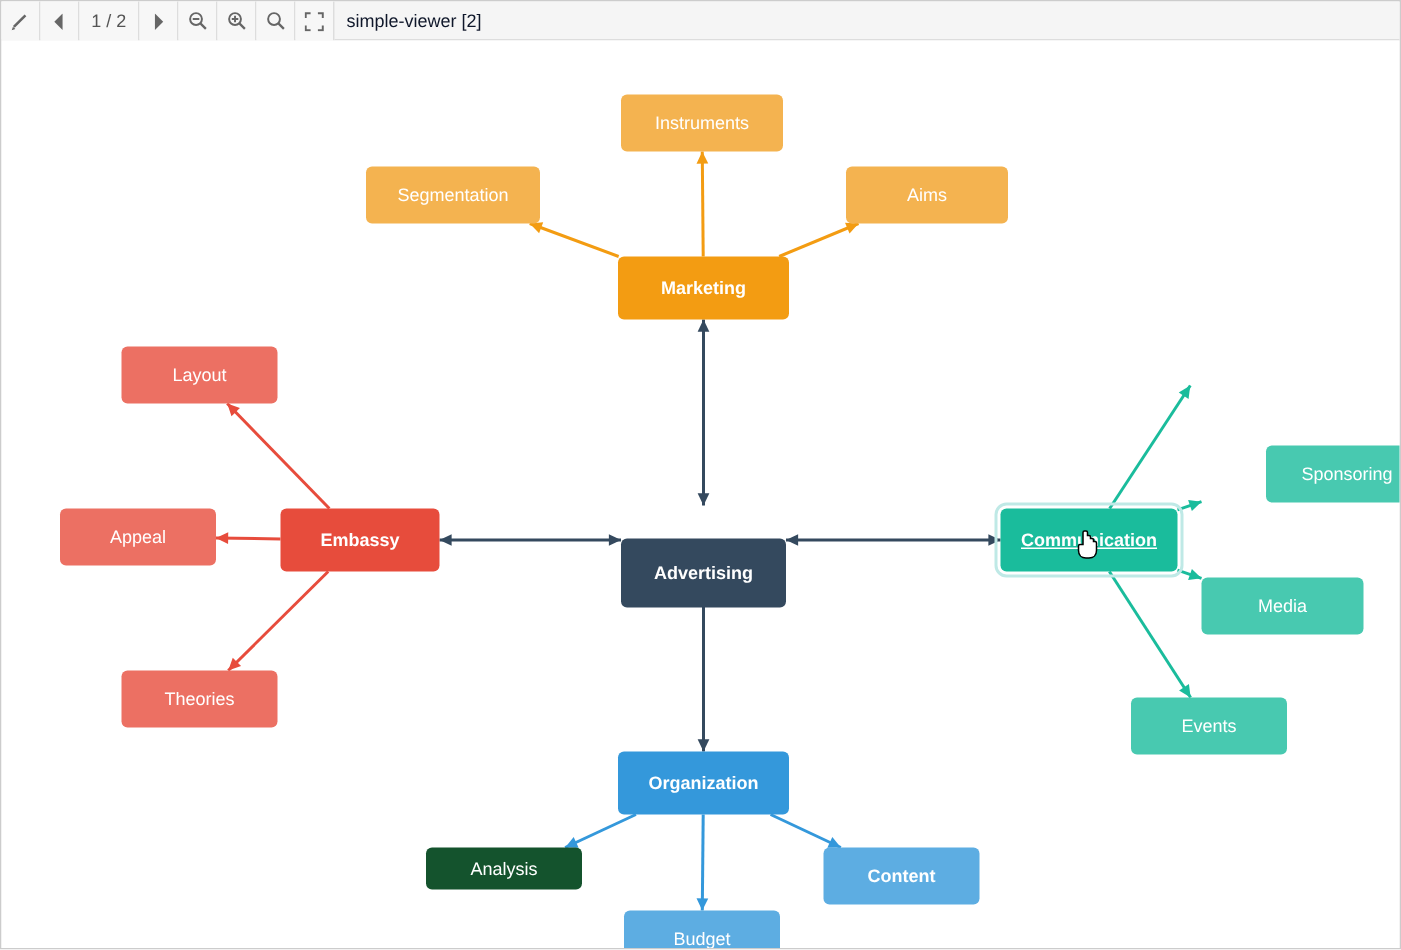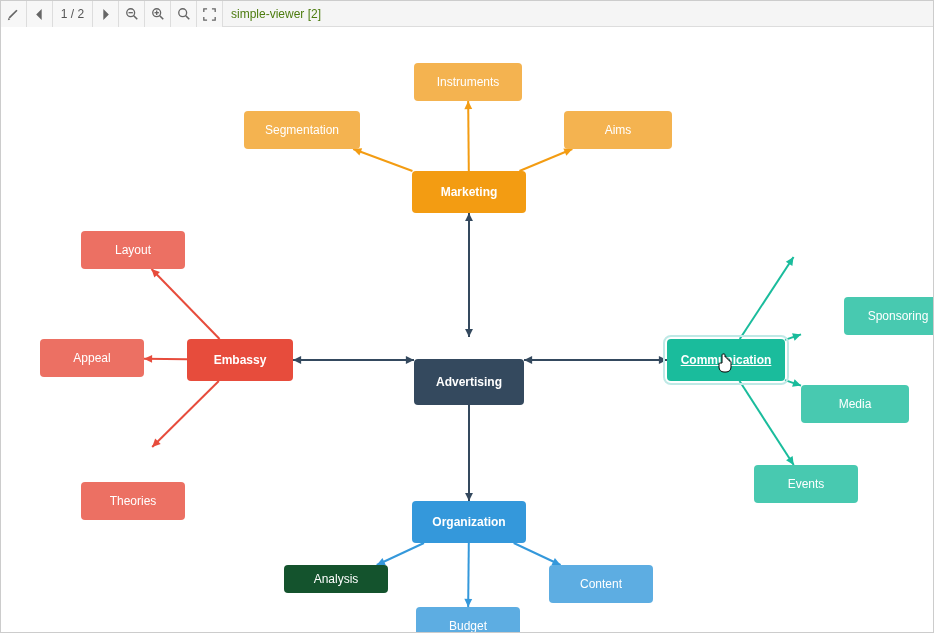--- a/index.html
+++ b/index.html
@@ -44,21 +44,21 @@
     border-right: 1px solid #ddd;
     color: #555;
     font-size: 12px;
     background: #f7f7f7;
   }
   .toolbar .title {
     flex: 1;
     display: flex;
     align-items: center;
     padding-left: 8px;
-    color: #4d7c0f;
+    color: #0f172a;
     font-size: 12px;
   }
   .canvas {
     position: absolute;
     top: 26px;
     left: 0;
     right: 0;
     bottom: 0;
     background: #fff;
     overflow: hidden;
@@ -223,30 +223,30 @@
       </div>
       <div class="node" style="left: 753px; top: 438px; width: 104px; height: 38px; background: rgb(72, 201, 176);">
         <span class="lbl">Events</span>
       </div>
       <div class="node" style="left: 283px; top: 538px; width: 104px; height: 28px; background: #14532d;">
         <span class="lbl">Analysis</span>
       </div>
       <div class="node" style="left: 415px; top: 580px; width: 104px; height: 38px; background: rgb(93, 173, 226);">
         <span class="lbl">Budget</span>
       </div>
-      <div class="node" style="left: 548px; top: 538px; width: 104px; height: 38px; background: rgb(93, 173, 226);">
+      <div class="node" style="left: 548px; top: 538px; width: 104px; height: 38px; background: rgb(93, 173, 226); font-weight: bold;">
         <span class="lbl">Content</span>
       </div>
       <div class="node" style="left: 80px; top: 204px; width: 104px; height: 38px; background: rgb(236, 112, 99);">
         <span class="lbl">Layout</span>
       </div>
       <div class="node" style="left: 39px; top: 312px; width: 104px; height: 38px; background: rgb(236, 112, 99);">
         <span class="lbl">Appeal</span>
       </div>
-      <div class="node" style="left: 80px; top: 420px; width: 104px; height: 38px; background: rgb(236, 112, 99); margin-top: 35px;">
+      <div class="node" style="left: 80px; top: 420px; width: 104px; height: 38px; background: rgb(236, 112, 99);">
         <span class="lbl">Theories</span>
       </div>
       <div class="cursor-hand" style="left: 716px; top: 326px;"><svg width="16" height="20" viewBox="0 0 16 20">
           <path d="M5 2v8l-2 0c-1 0-1 1-1 1v3c0 3 2 5 5 5h2c3 0 5-2 5-5v-5c0-1-1-1-1-1h-1v-1c0-1-1-1-1-1h-1V5c0-1-1-1-1-1H8V2c0-1-1-1-1-1H6C5 1 5 2 5 2z" fill="#fff" stroke="#000" stroke-width="1"></path>
         </svg></div>
     </div>
 
 </div>
 
 </body></html>

